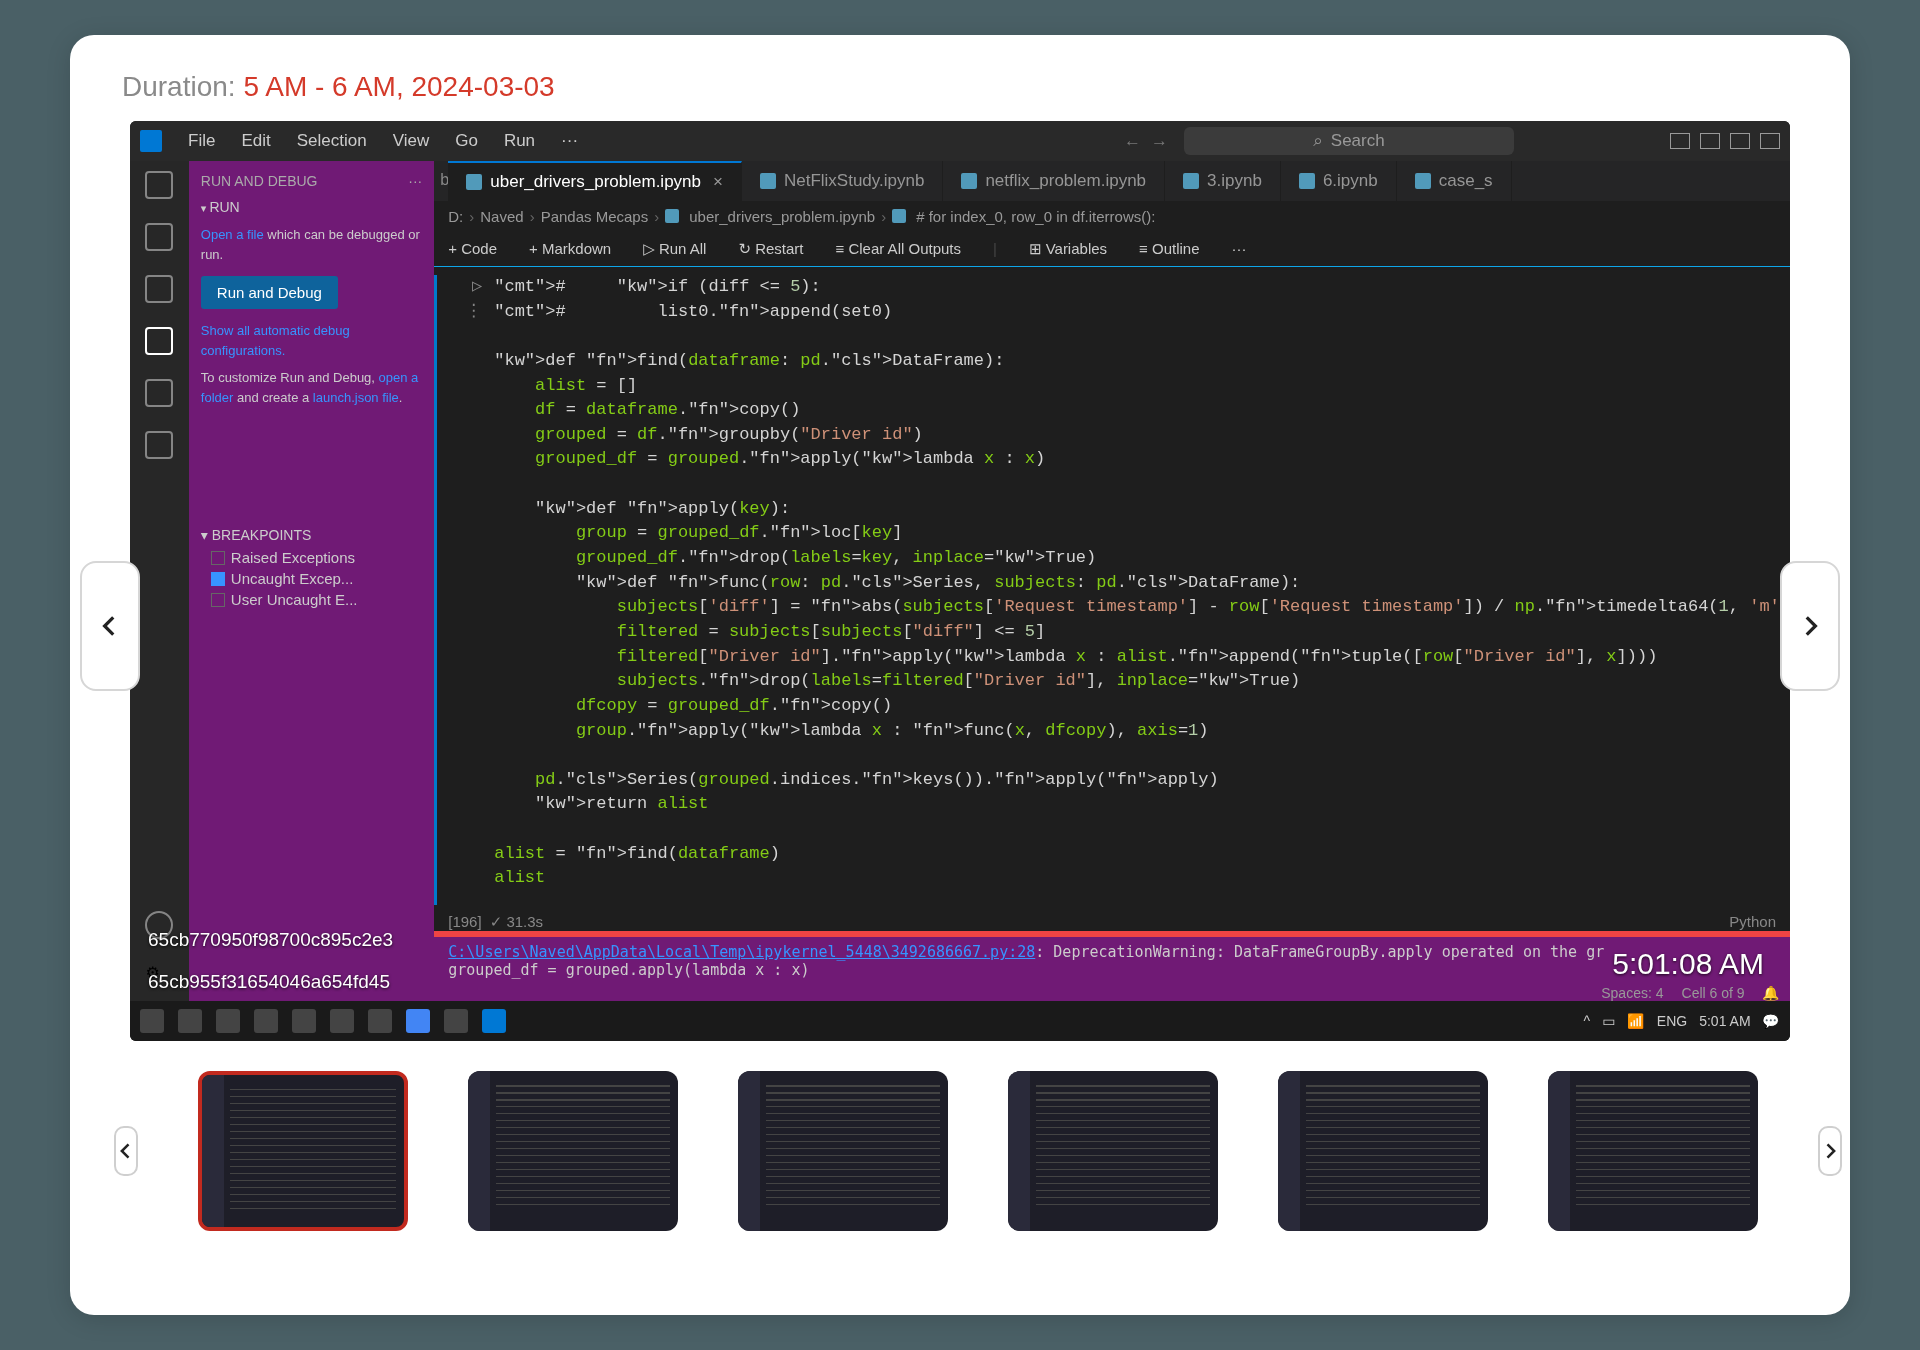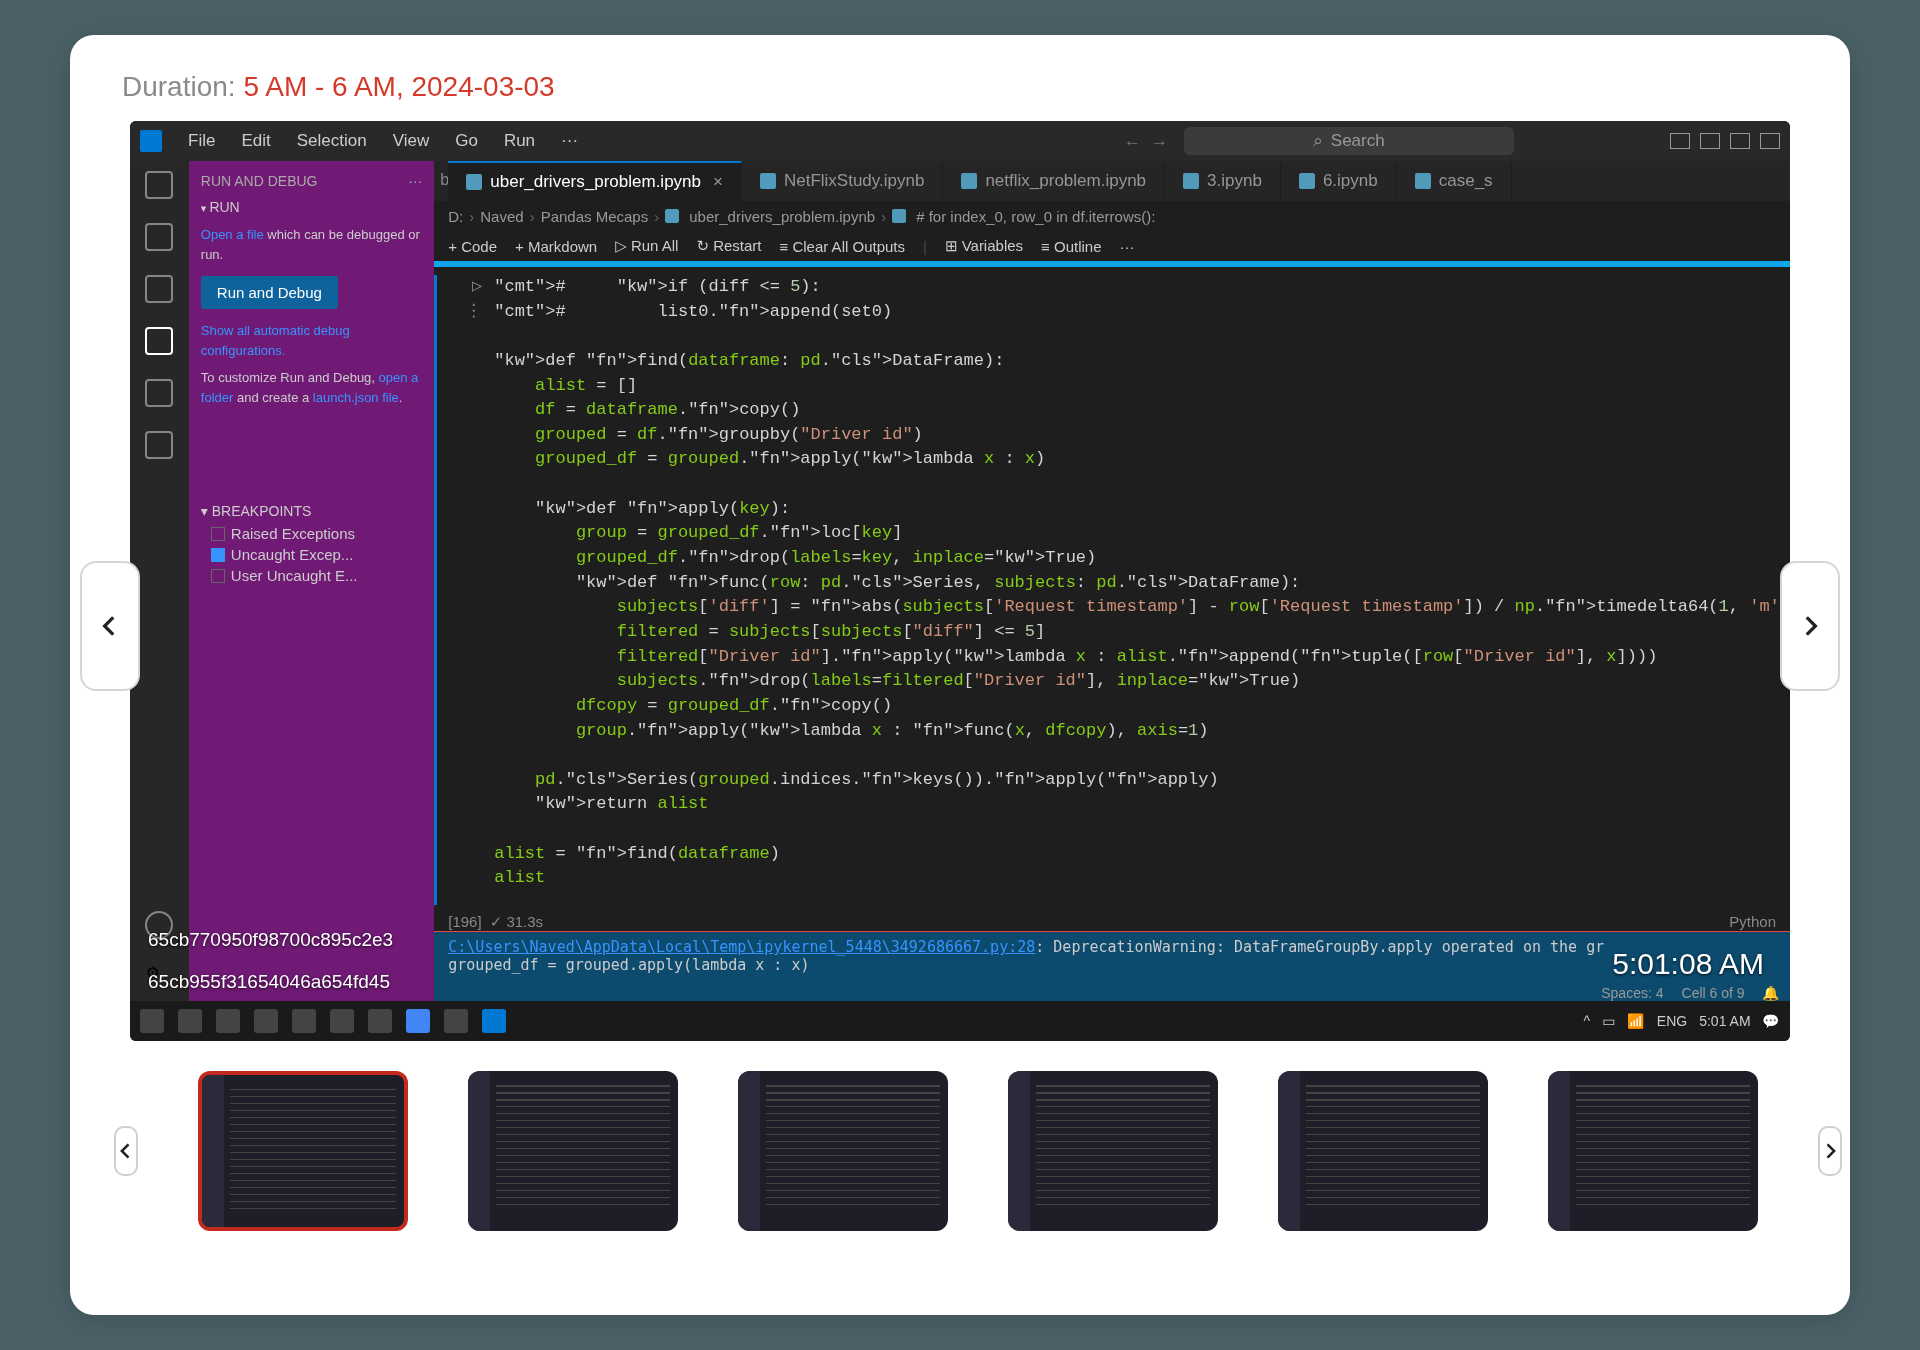--- a/index.html
+++ b/index.html
@@ -25,42 +25,42 @@
 .activity-bar{width:60px;background:#272727;display:flex;flex-direction:column;align-items:center;padding-top:10px;gap:24px}
 .activity-icon{width:28px;height:28px;border:2px solid #858585;border-radius:4px}
 .activity-icon.active{border-color:#fff}
 .sidebar{width:250px;background:#701a75;color:#ccc;padding:8px 12px;font-size:15px}
 .sidebar-title{display:flex;justify-content:space-between;color:#aaa;font-size:14px;padding:4px 0}
 .run-header{padding:6px 0;font-size:14px;color:#ccc}
 .run-header::before{content:"▾ ";font-size:11px}
 .sidebar-text{font-size:13px;line-height:1.5;color:#ccc;padding:4px 0}
 .sidebar-link{color:#3794ff;cursor:pointer}
 .run-btn{background:#0e639c;color:#fff;padding:8px 16px;border-radius:3px;display:inline-block;margin:8px 0;font-size:15px}
-.bp-header{margin-top:88px;font-size:14px;color:#ccc;padding:4px 0}
+.bp-header{margin-top:112px;font-size:14px;color:#ccc;padding:4px 0}
 .bp-header::before{content:"▾ "}
 .bp-item{font-size:15px;padding:2px 0 2px 10px;display:flex;align-items:center;gap:6px}
 .cb{width:14px;height:14px;border:1px solid #666;display:inline-block}
 .cb.checked{background:#3794ff;border-color:#3794ff}
 .editor{flex:1;background:#1e1e1e;display:flex;flex-direction:column}
 .tabs{height:40px;background:#252526;display:flex;align-items:stretch}
 .tab{padding:0 18px;display:flex;align-items:center;gap:8px;color:#969696;font-size:17px;border-right:1px solid #1e1e1e;cursor:pointer}
 .tab.active{background:#1e1e1e;color:#fff;border-top:2px solid #0078d4}
 .tab-icon{width:16px;height:16px;background:#519aba;border-radius:2px}
 .tab-close{color:#999;margin-left:4px}
 .breadcrumb{height:30px;padding:0 14px;display:flex;align-items:center;gap:6px;color:#999;font-size:15px}
 .bc-sep{color:#666}
-.nb-toolbar{height:36px;padding:0 14px;display:flex;align-items:center;gap:18px;color:#ccc;font-size:15px;border-bottom:6px solid #0ea5e9}
+.nb-toolbar{height:36px;padding:0 14px;display:flex;align-items:center;gap:32px;color:#ccc;font-size:15px;border-bottom:1px solid #0ea5e9}
 .nb-tool{display:flex;align-items:center;gap:5px}
 .code-area{flex:1;display:flex;padding:8px 0;font-family:'Consolas','Courier New',monospace;font-size:17px;line-height:1.45}
 .gutter{width:60px;text-align:right;padding-right:12px;color:#858585;border-left:3px solid #007acc}
 .code-content{flex:1;white-space:pre;color:#d4d4d4;overflow:hidden}
 .str{color:#ce9178}
 .num{color:#b5cea8}
 .prm{color:#84cc16}
-.terminal{height:70px;background:#0c4a6e;border-top:1px solid #ef4444;padding:6px 14px;font-family:Consolas,monospace;font-size:15px;color:#ccc}
+.terminal{height:70px;background:#701a75;border-top:6px solid #ef4444;padding:6px 14px;font-family:Consolas,monospace;font-size:15px;color:#ccc}
 .term-path{color:#3794ff;text-decoration:underline}
 .overlay-text{position:absolute;color:#fff;font-size:19px;text-shadow:0 1px 3px rgba(0,0,0,.8)}
 .hash1{left:18px;bottom:90px}
 .hash2{left:18px;bottom:48px}
 .timestamp{right:26px;bottom:60px;font-size:30px}
 .popup{position:absolute;top:30px;right:26px;width:256px;background:#fff;border-radius:12px;box-shadow:0 6px 20px rgba(0,0,0,.25);overflow:hidden;z-index:10}
 .popup-thumb{width:100%;height:200px;background:#1a1a2e;position:relative}
 .popup-thumb-sidebar{position:absolute;left:0;top:0;width:30px;height:100%;background:#25253a}
 .popup-thumb-code{position:absolute;left:38px;top:20px;right:10px;height:150px;background:repeating-linear-gradient(to bottom,#3a3a50 0,#3a3a50 2px,transparent 2px,transparent 8px)}
 .popup-body{padding:16px 18px}

